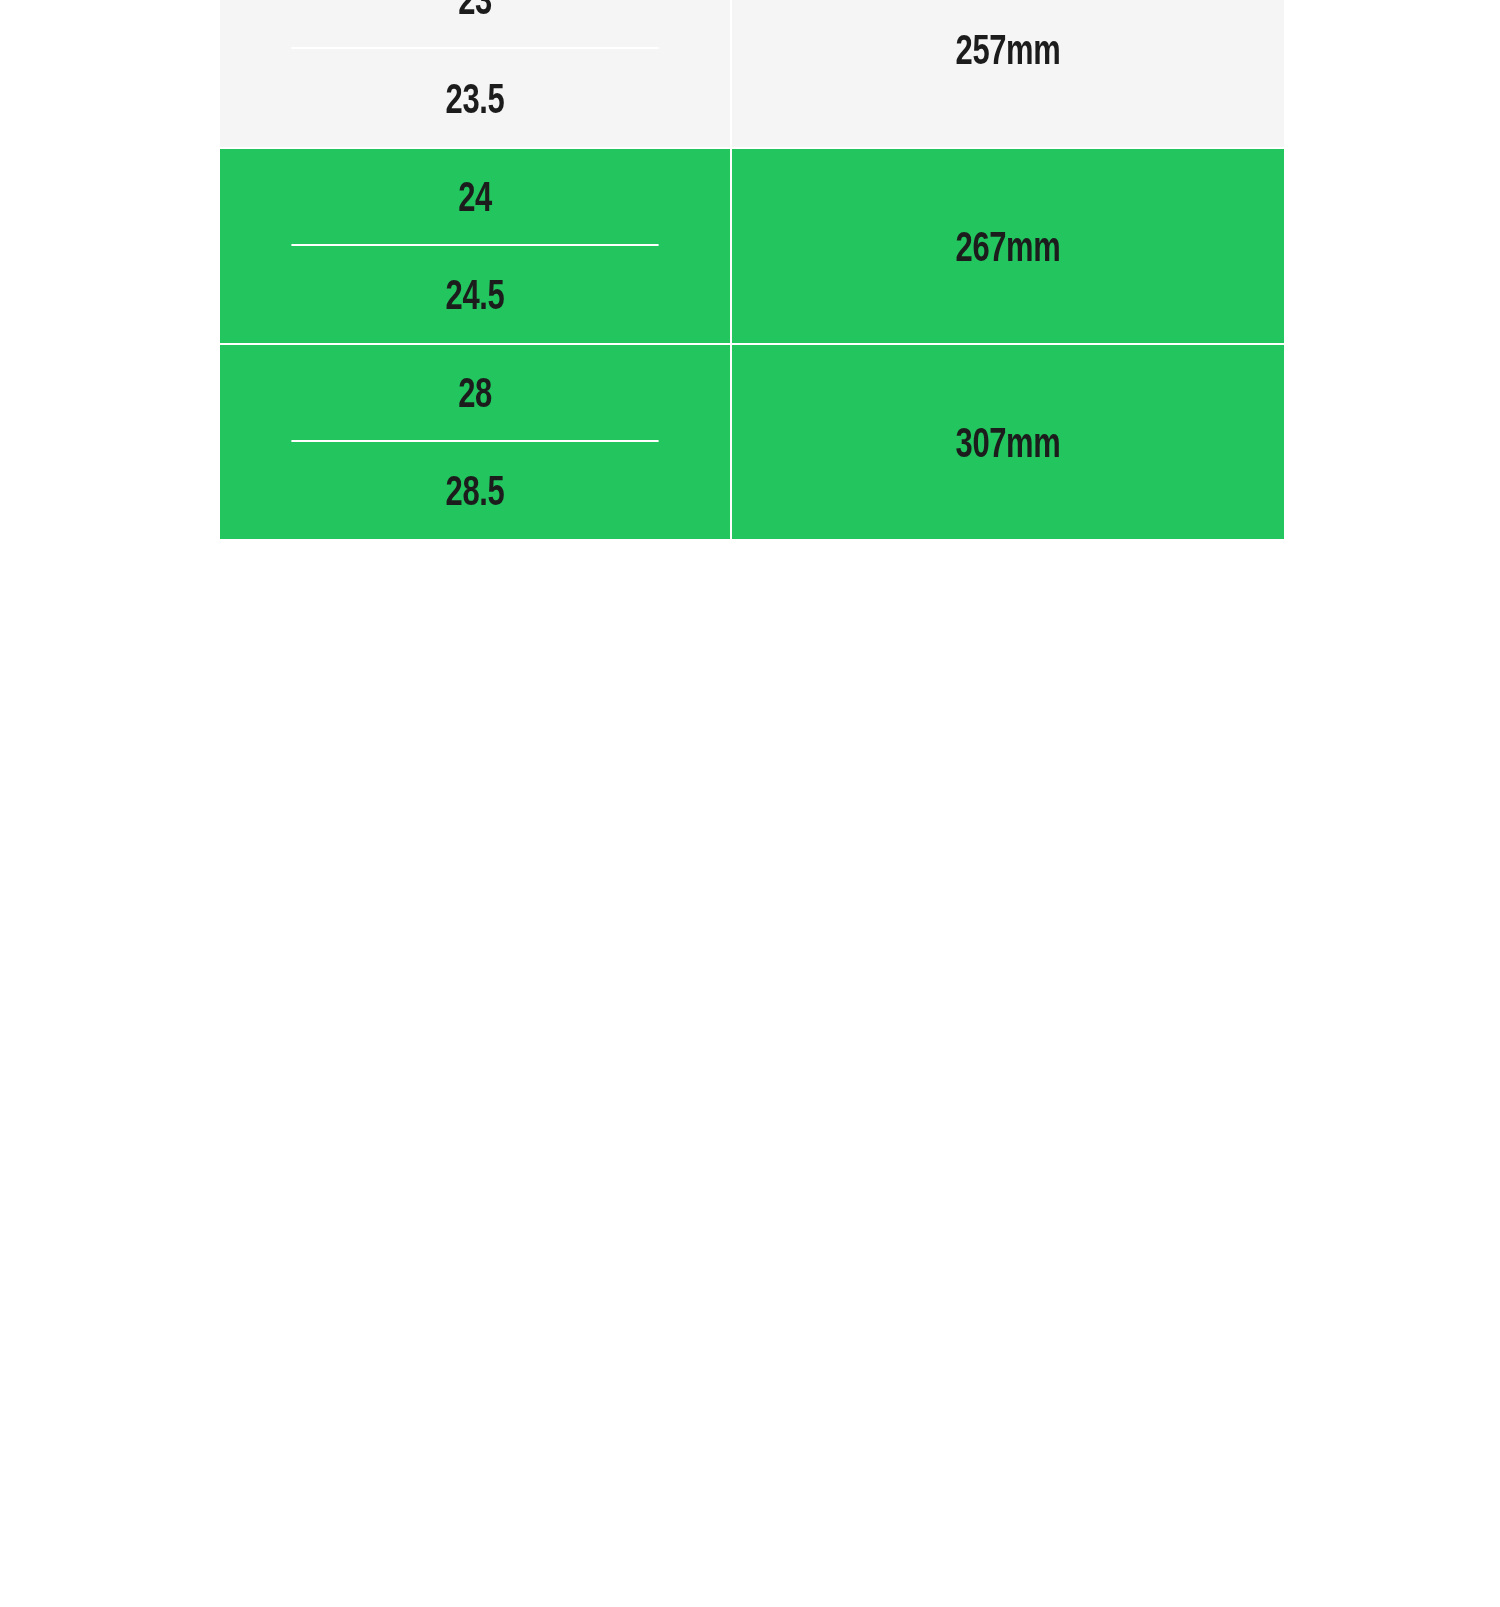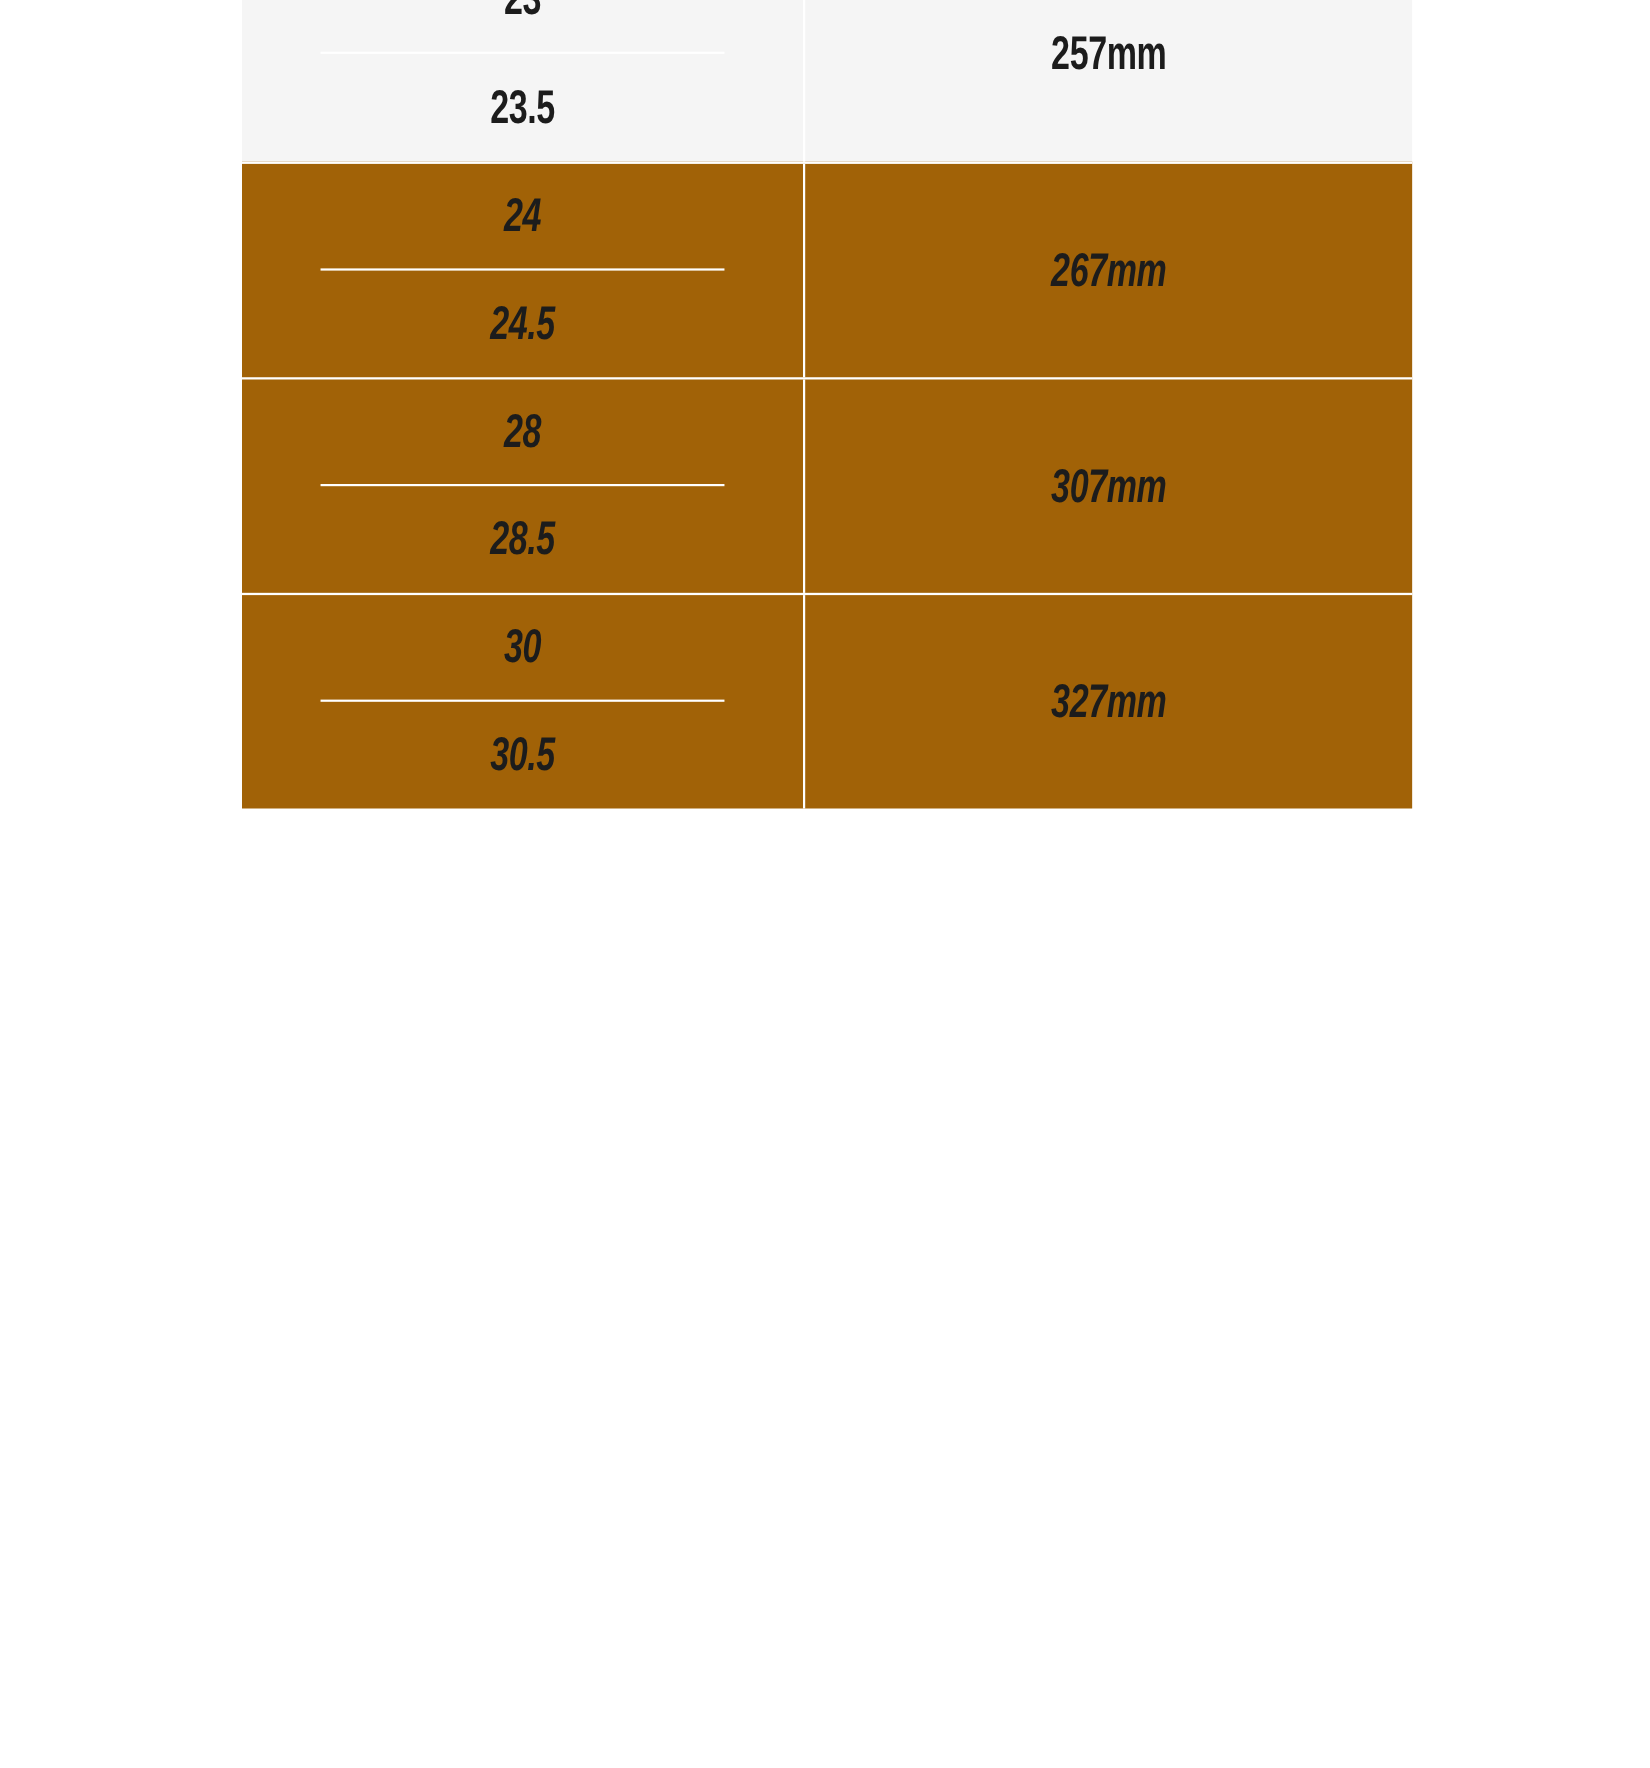--- a/index.html
+++ b/index.html
@@ -41,21 +41,21 @@
     table-layout: fixed;
   }
 
   .group {
     display: flex;
     width: 1064px;
     height: 196px;
     box-sizing: border-box;
   }
   .group.light  { background: #f5f5f5; }
-  .group.dark   { background: #a16207; font-style: italic; }
+  .group.dark   { background: #22c55e; }
 
   .col-sizes {
     width: 512px;
     box-sizing: border-box;
     display: flex;
     flex-direction: column;
     border-right: 2px solid #ffffff;
   }
 
   .size-cell {
@@ -113,22 +113,15 @@
           </div>
           <div class="col-mm">267mm</div>
         </div>
         <div class="group dark">
           <div class="col-sizes">
             <div class="size-cell top">28</div>
             <div class="size-cell">28.5</div>
           </div>
           <div class="col-mm">307mm</div>
         </div>
-        <div class="group dark">
-          <div class="col-sizes">
-            <div class="size-cell top">30</div>
-            <div class="size-cell">30.5</div>
-          </div>
-          <div class="col-mm">327mm</div>
-        </div>
       </div>
   </div>
 </div>
 
 </body></html>

